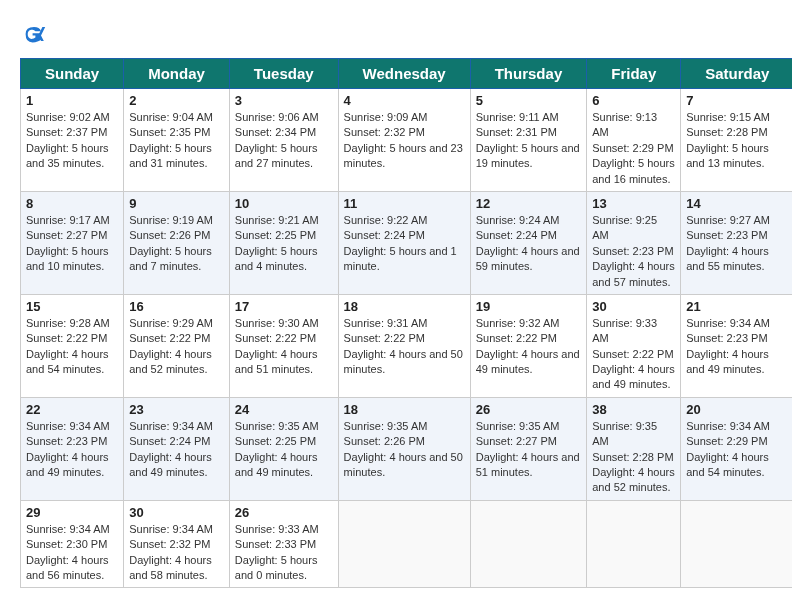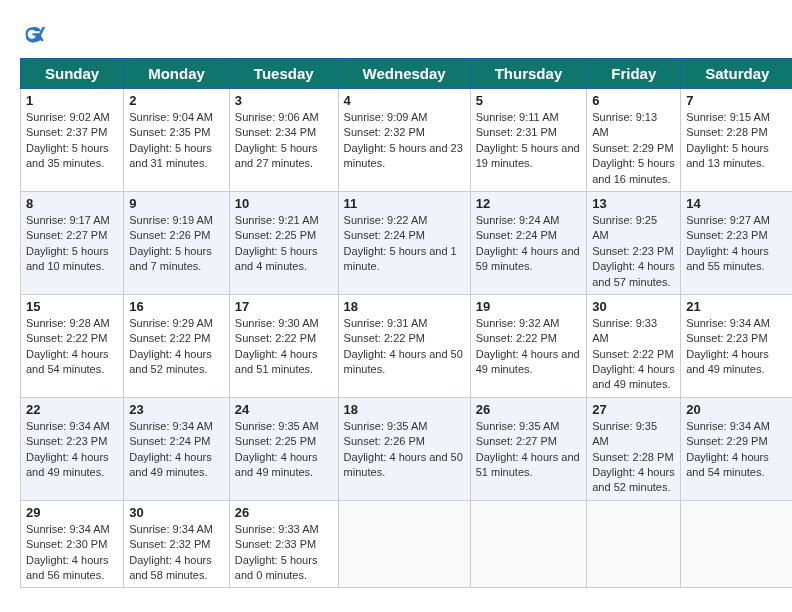--- a/index.html
+++ b/index.html
@@ -226,21 +226,21 @@
         </td>
         <td>
           <span class="day-number">18</span>
           <span class="day-info">Sunrise: 9:35 AM<br>Sunset: 2:26 PM<br>Daylight: 4 hours and 50 minutes.</span>
         </td>
         <td>
           <span class="day-number">26</span>
           <span class="day-info">Sunrise: 9:35 AM<br>Sunset: 2:27 PM<br>Daylight: 4 hours and 51 minutes.</span>
         </td>
         <td>
-          <span class="day-number">27</span>
+          <span class="day-number">38</span>
           <span class="day-info">Sunrise: 9:35 AM<br>Sunset: 2:28 PM<br>Daylight: 4 hours and 52 minutes.</span>
         </td>
         <td>
           <span class="day-number">20</span>
           <span class="day-info">Sunrise: 9:34 AM<br>Sunset: 2:29 PM<br>Daylight: 4 hours and 54 minutes.</span>
         </td>
       </tr>
       <tr>
         <td>
           <span class="day-number">29</span>

